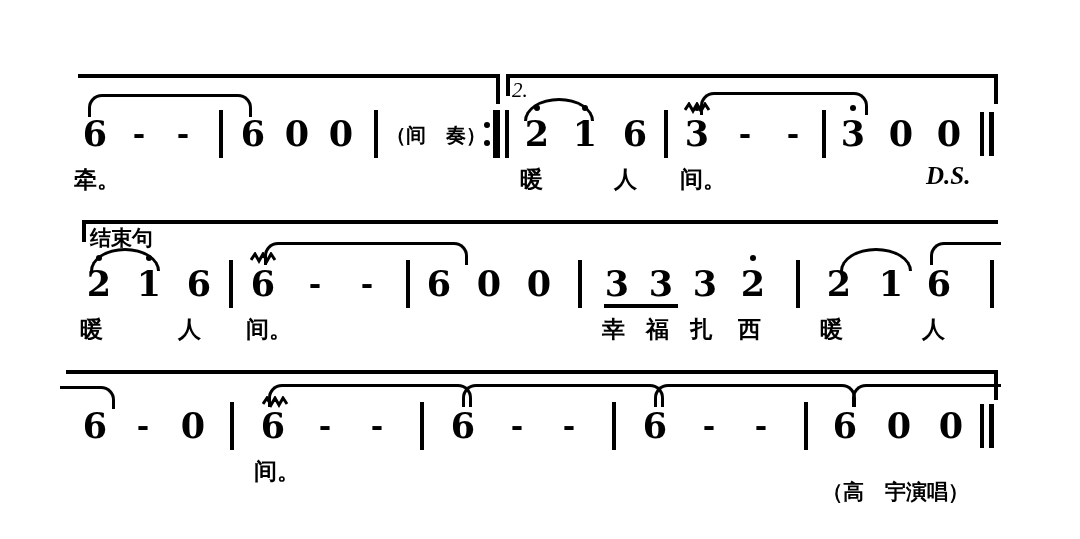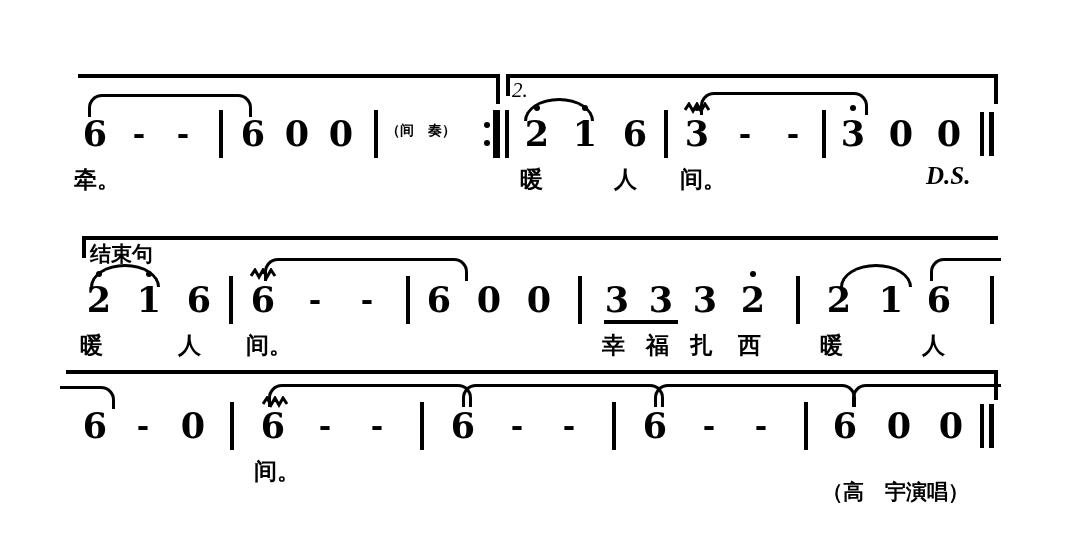--- a/index.html
+++ b/index.html
@@ -4,21 +4,21 @@
 <style>
   html,body{margin:0;padding:0;background:#ffffff;}
   body{width:1080px;height:539px;overflow:hidden;
        font-family:"Liberation Serif","DejaVu Serif",serif;color:#000;}
 
   #sheet{position:relative;width:1080px;height:539px;}
 
   
   .system{position:absolute;left:0;width:1080px;}
   .sys1{top:60px;height:150px;}
-  .sys2{top:228px;height:150px;}
+  .sys2{top:212px;height:150px;}
   .sys3{top:362px;height:160px;}
 
   
   .rule{position:absolute;height:4px;background:#000;}
   .rule-tick-l::before{content:"";position:absolute;left:0;top:0;width:4px;height:22px;background:#000;}
   .rule-tick-r::after{content:"";position:absolute;right:0;top:0;width:4px;height:30px;background:#000;}
 
   
   .noterow{position:absolute;left:0;width:1080px;height:60px;}
   .n{position:absolute;font-family:"DejaVu Serif",serif;font-weight:700;
@@ -53,21 +53,21 @@
 
   
   .trill{position:absolute;width:30px;height:12px;}
 
   
   .lyr{position:absolute;font-family:"DejaVu Serif",serif;font-weight:700;
        font-size:23px;line-height:26px;white-space:nowrap;}
 
   
   .anno{position:absolute;font-family:"DejaVu Serif",serif;font-weight:700;
-        font-size:14px;white-space:nowrap;}
+        font-size:20px;white-space:nowrap;}
   .anno-volta{font-family:"Liberation Serif",serif;font-style:italic;font-size:21px;font-weight:400;}
   .anno-ds{font-family:"Liberation Serif",serif;font-style:italic;font-weight:700;font-size:25px;}
   .anno-box{position:absolute;font-family:"DejaVu Sans","Liberation Sans",sans-serif;
         font-weight:700;font-size:21px;white-space:nowrap;}
 </style>
 </head>
 <body>
 
 <div id="sheet">
 

